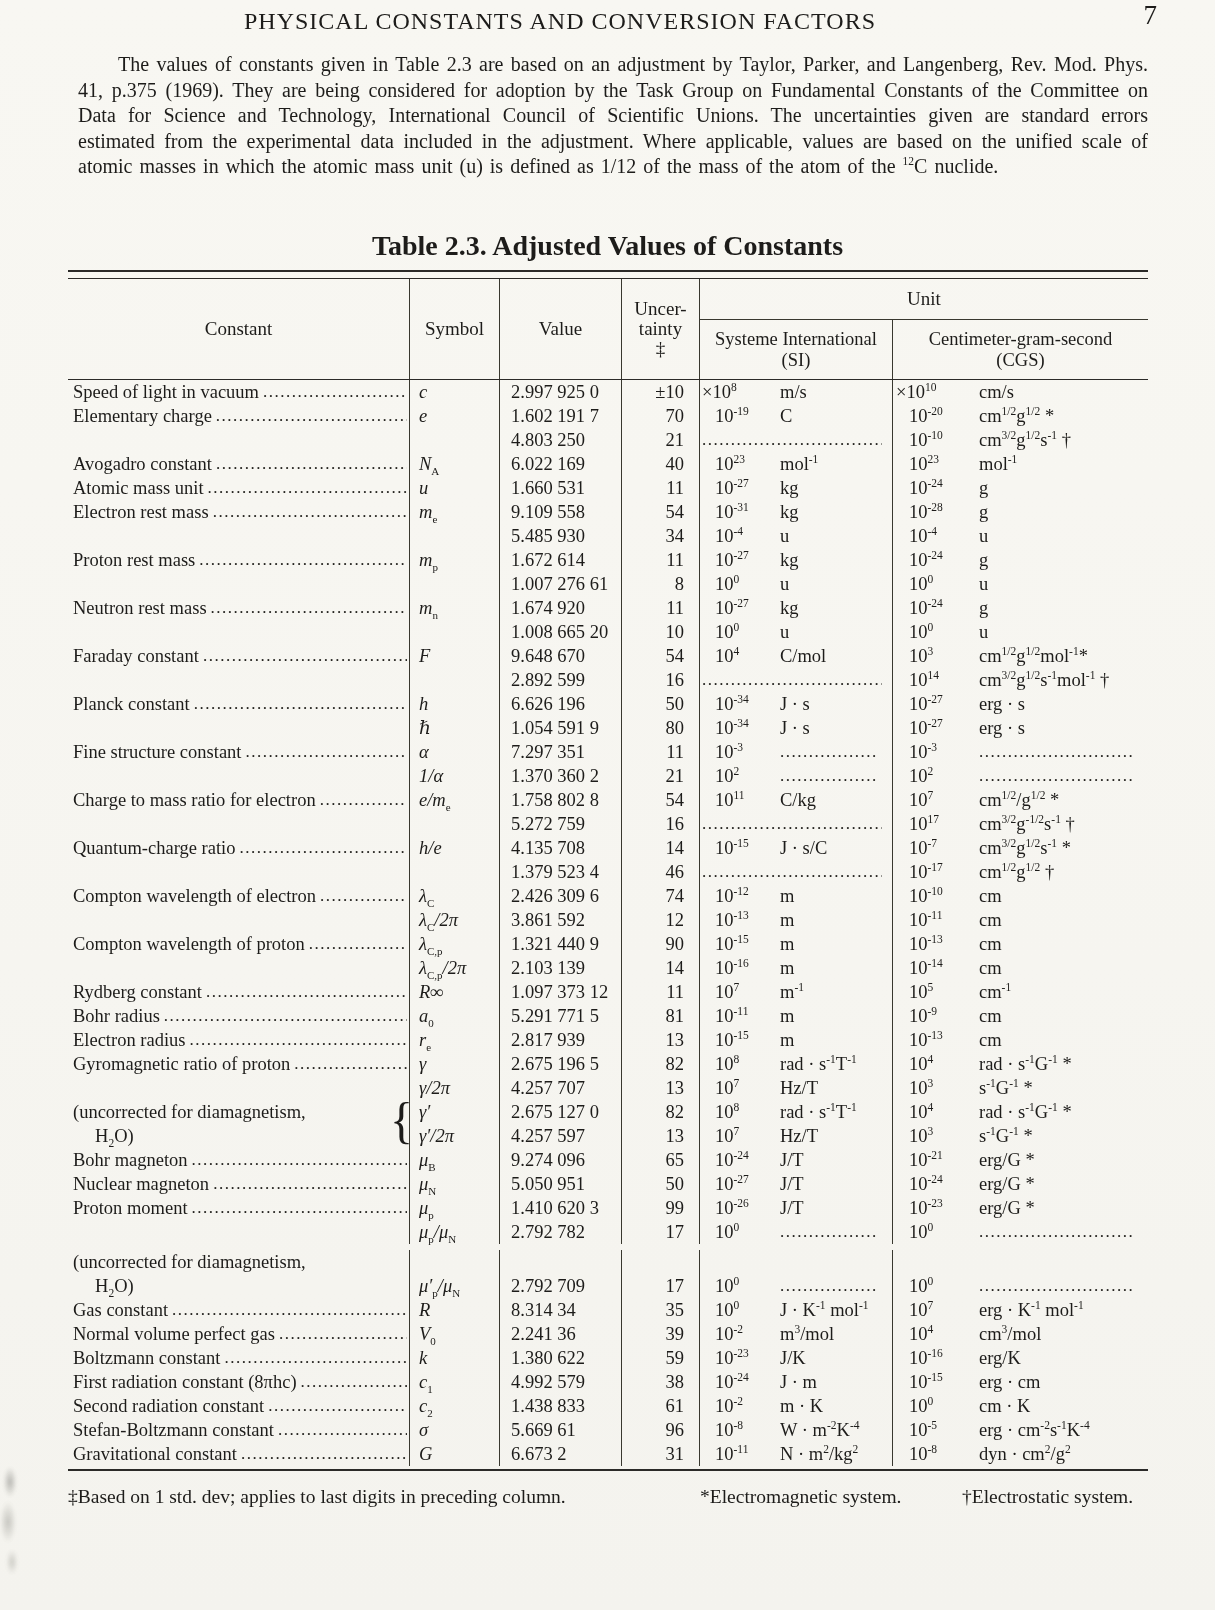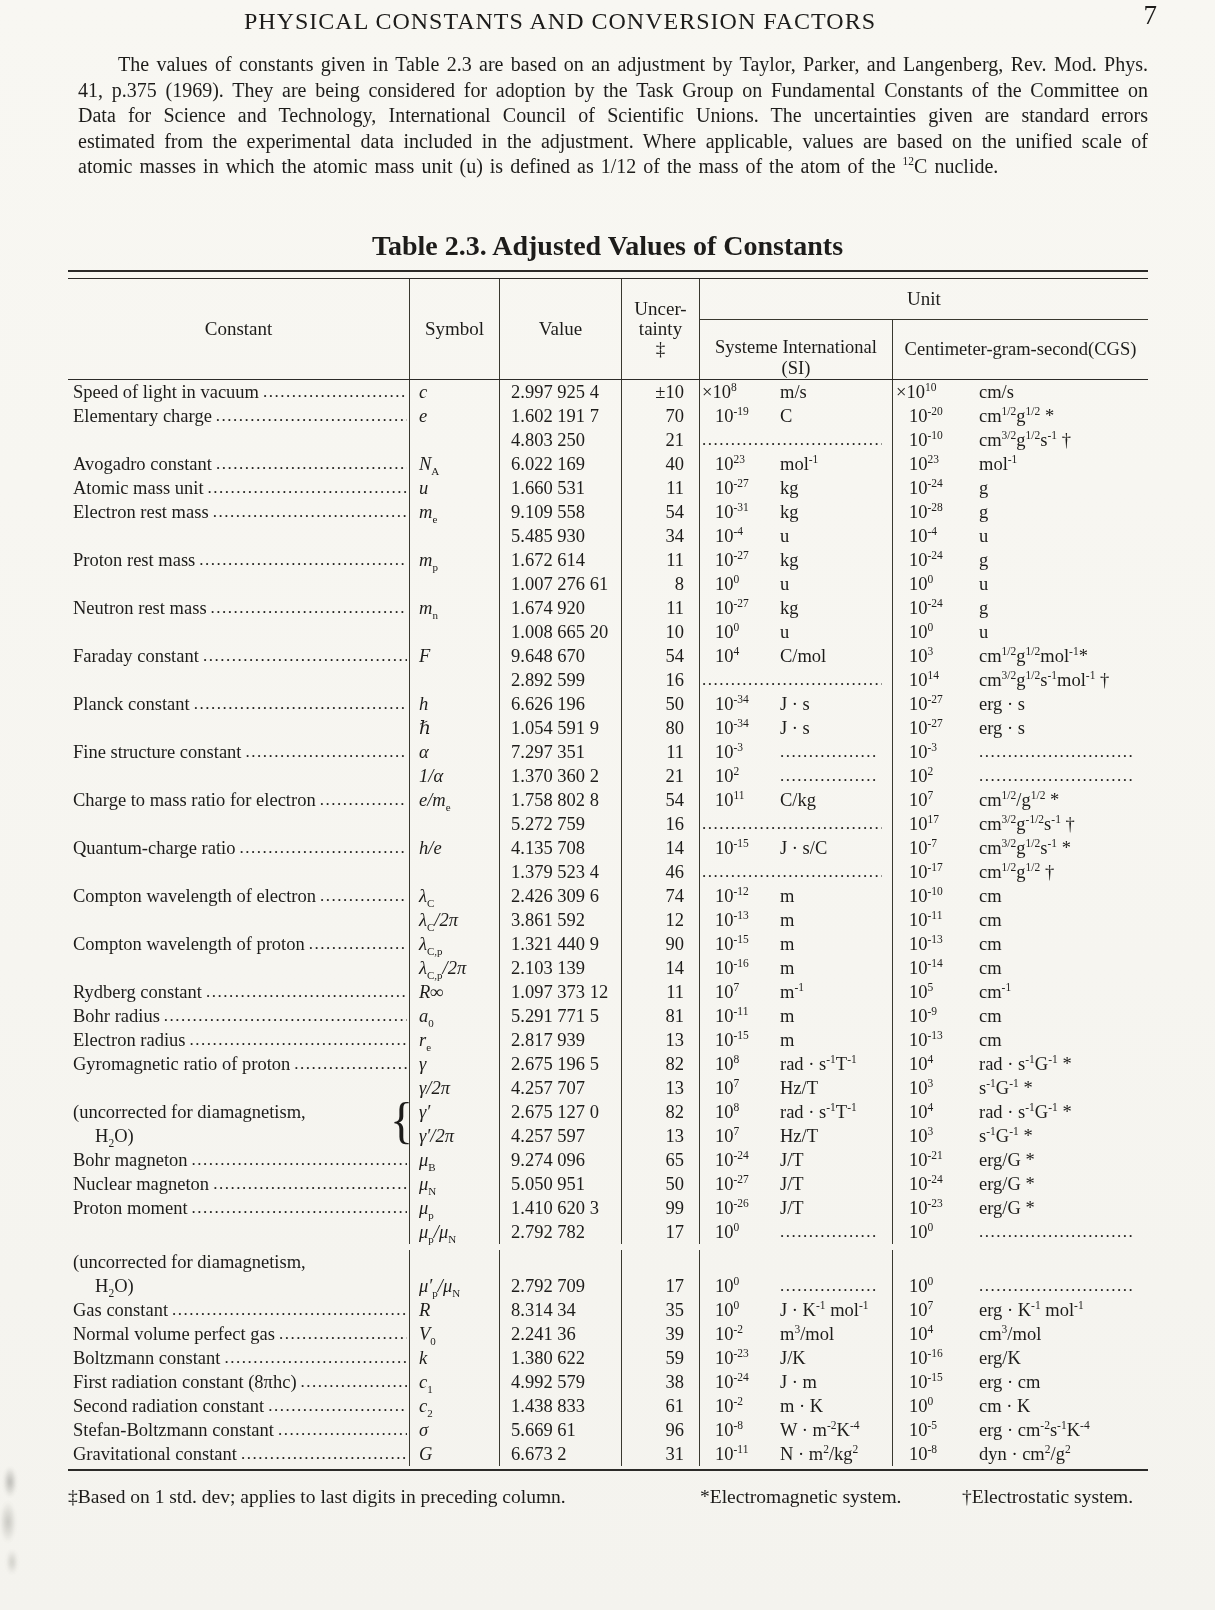--- a/index.html
+++ b/index.html
@@ -35,22 +35,22 @@
       align-items:center;justify-content:center;text-align:center;}
   .hc-const{width:342px;}
   .hc-sym{width:90px;}
   .hc-val{width:122px;}
   .hc-unc{width:78px;line-height:20px;flex-direction:column;}
   .unitgrp{width:448px;display:flex;flex-direction:column;}
   .unit-top{height:40px;display:flex;align-items:center;justify-content:center;
       border-bottom:1.2px solid #39382f;}
   .unit-bot{flex:1;display:flex;font-size:18.5px;line-height:21px;}
   .unit-si{width:193px;box-sizing:border-box;border-right:1.2px solid #39382f;
-      display:flex;flex-direction:column;align-items:center;justify-content:flex-end;}
-  .unit-cgs{width:255px;display:flex;flex-direction:row;align-items:center;justify-content:center;}
+      display:flex;flex-direction:column;align-items:center;justify-content:center;}
+  .unit-cgs{width:255px;display:flex;flex-direction:column;align-items:center;justify-content:center;}
 
   .tbody{font-size:18.5px;}
   .trow{display:flex;height:24px;line-height:24px;overflow:visible;}
   .trow.gap{margin-top:6px;}
   .cell{box-sizing:border-box;border-right:1.2px solid #39382f;white-space:nowrap;overflow:visible;}
   .c-const{width:342px;display:flex;padding-left:5px;position:relative;}
   .c-const.ind{padding-left:27px;flex-direction:column;}
   .c-sym{width:90px;padding-left:9px;font-style:italic;}
   .c-sym sub{font-style:normal;font-size:11px;}
   .c-val{width:122px;padding-left:11px;}
@@ -125,21 +125,21 @@
       </div>
     </div>
 
     <div class="tbody" id="tbody">
         <div class="trow">
           <div class="cell c-const">
             <div class="ctext">Speed of light in vacuum</div>
             <div class="dtf lead">......................................................................</div>
           </div>
           <div class="cell c-sym">c</div>
-          <div class="cell c-val">2.997 925 4</div>
+          <div class="cell c-val">2.997 925 0</div>
           <div class="cell c-unc">±10</div>
           <div class="cell c-si">
             <div class="mult xm">×10<sup>8</sup></div>
             <div class="unit">m/s</div>
           </div>
           <div class="cell c-cgs">
             <div class="mult xm">×10<sup>10</sup></div>
             <div class="unit">cm/s</div>
           </div>
         </div>

